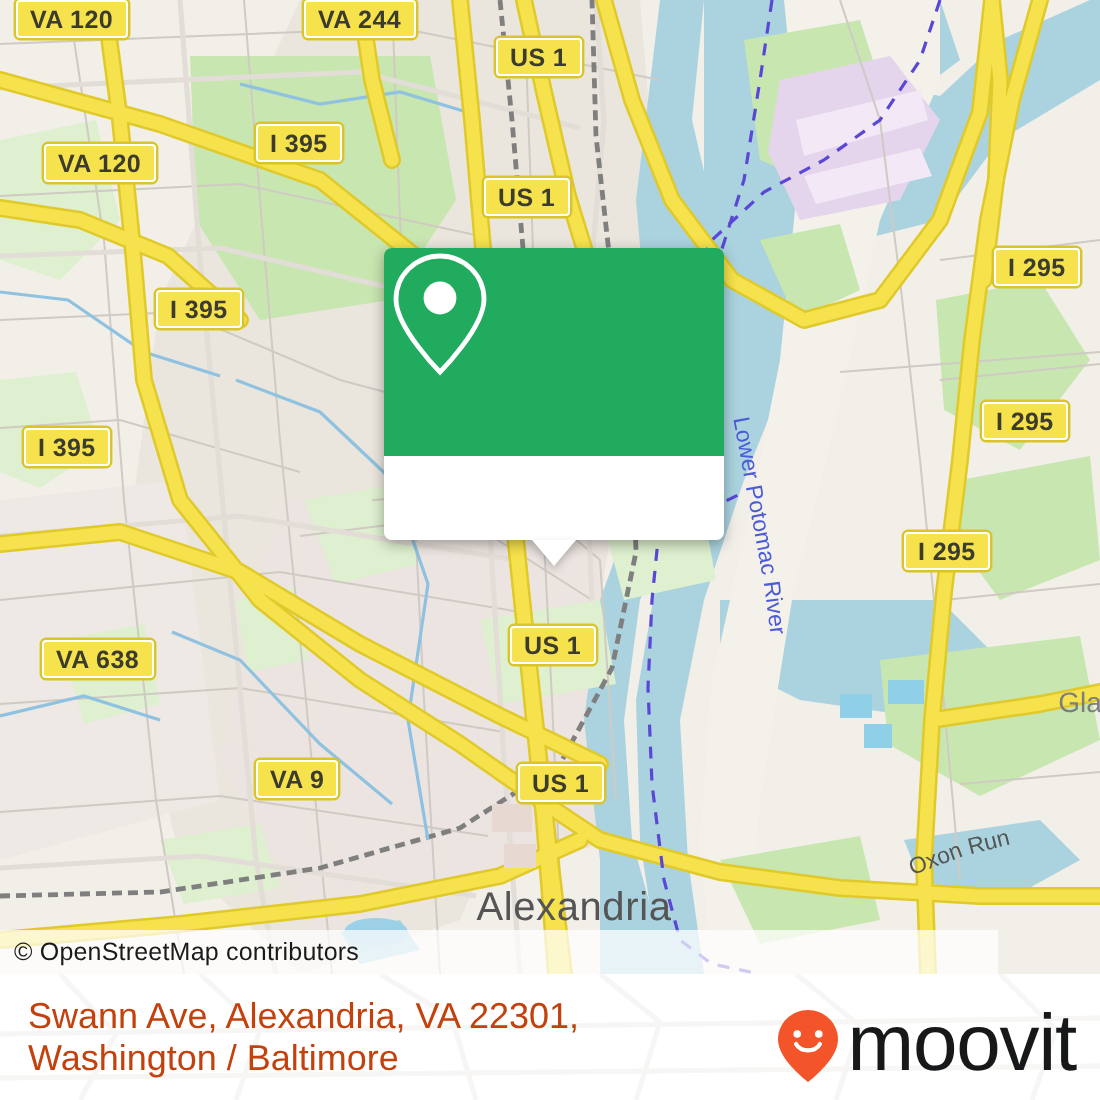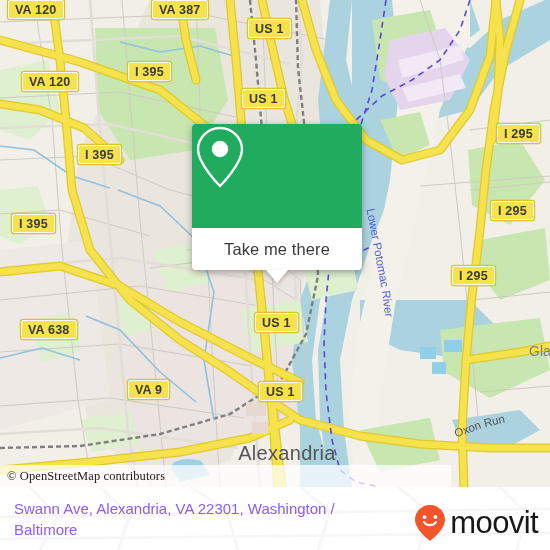--- a/index.html
+++ b/index.html
@@ -9,23 +9,23 @@
     background:#ffffff;
   }
   #app{position:relative;width:550px;height:550px;overflow:hidden;}
 
   
   .map{position:absolute;left:0;top:0;width:550px;height:487px;overflow:hidden;background:#f2efe9;}
   .map svg{position:absolute;left:0;top:0;}
 
   
   .attrib{
-    position:absolute;left:0;bottom:0;width:451px;height:22px;
+    position:absolute;left:0;bottom:0;width:499px;height:22px;
     background:rgba(255,255,255,0.72);
-    display:flex;align-items:center;font-family:Liberation Serif, serif;
+    display:flex;align-items:center;
   }
   .attrib span{
     font-size:12.5px;color:#1a1a1a;padding-left:7px;letter-spacing:.1px;
   }
 
   
   .popup{
     position:absolute;left:192px;top:124px;width:170px;
     border-radius:4px;
     box-shadow:0 2px 7px rgba(0,0,0,.34);
@@ -58,29 +58,29 @@
     position:absolute;left:0;top:487px;width:550px;height:63px;
     background:#ffffff;
     display:flex;align-items:center;
     overflow:hidden;
   }
   .footer-pattern{position:absolute;left:0;top:0;opacity:.5;}
   .footer-addr{
     position:relative;
     padding-left:14px;
     width:370px;
-    font-size:15px;line-height:21px;color:#8b5cf6;
+    font-size:18px;line-height:21px;color:#c2410c;
     z-index:2;
   }
   .brand{
     position:absolute;right:12px;top:50%;margin-top:-15px;
     display:flex;align-items:center;z-index:2;
   }
   .brand-word{
-    font-size:31px;color:#17181a;letter-spacing:-.6px;line-height:31px;
+    font-size:40px;color:#17181a;letter-spacing:-.6px;line-height:31px;
     font-weight:400;
   }
 </style>
 </head>
 <body>
 
 <div id="app">
 
   <div class="map">
 
@@ -246,21 +246,21 @@
         <text font-family="Liberation Sans, sans-serif" font-size="11.5" fill="#555">
           <textPath href="#runpath" startOffset="2%">
             <tspan>Oxon Run</tspan>
           </textPath>
         </text>
       </g>
     </svg>
 
     <div id="shields">
         <div style="position:absolute;background:#f6e24c;border:1.6px solid #ffffff;box-shadow:0 0 0 1.2px #d9c42a;border-radius:2px;padding:1.5px 6px;font-size:12.5px;font-weight:700;color:#3b3b2e;font-family:&quot;Liberation Sans&quot;,sans-serif;white-space:nowrap;letter-spacing:.2px;line-height:14px;left:8px;top:0px;">VA 120</div>
-        <div style="position:absolute;background:#f6e24c;border:1.6px solid #ffffff;box-shadow:0 0 0 1.2px #d9c42a;border-radius:2px;padding:1.5px 6px;font-size:12.5px;font-weight:700;color:#3b3b2e;font-family:&quot;Liberation Sans&quot;,sans-serif;white-space:nowrap;letter-spacing:.2px;line-height:14px;left:152px;top:0px;">VA 387</div>
+        <div style="position:absolute;background:#f6e24c;border:1.6px solid #ffffff;box-shadow:0 0 0 1.2px #d9c42a;border-radius:2px;padding:1.5px 6px;font-size:12.5px;font-weight:700;color:#3b3b2e;font-family:&quot;Liberation Sans&quot;,sans-serif;white-space:nowrap;letter-spacing:.2px;line-height:14px;left:152px;top:0px;">VA 244</div>
         <div style="position:absolute;background:#f6e24c;border:1.6px solid #ffffff;box-shadow:0 0 0 1.2px #d9c42a;border-radius:2px;padding:1.5px 6px;font-size:12.5px;font-weight:700;color:#3b3b2e;font-family:&quot;Liberation Sans&quot;,sans-serif;white-space:nowrap;letter-spacing:.2px;line-height:14px;left:248px;top:19px;">US 1</div>
         <div style="position:absolute;background:#f6e24c;border:1.6px solid #ffffff;box-shadow:0 0 0 1.2px #d9c42a;border-radius:2px;padding:1.5px 6px;font-size:12.5px;font-weight:700;color:#3b3b2e;font-family:&quot;Liberation Sans&quot;,sans-serif;white-space:nowrap;letter-spacing:.2px;line-height:14px;left:22px;top:72px;">VA 120</div>
         <div style="position:absolute;background:#f6e24c;border:1.6px solid #ffffff;box-shadow:0 0 0 1.2px #d9c42a;border-radius:2px;padding:1.5px 6px;font-size:12.5px;font-weight:700;color:#3b3b2e;font-family:&quot;Liberation Sans&quot;,sans-serif;white-space:nowrap;letter-spacing:.2px;line-height:14px;left:128px;top:62px;">I 395</div>
         <div style="position:absolute;background:#f6e24c;border:1.6px solid #ffffff;box-shadow:0 0 0 1.2px #d9c42a;border-radius:2px;padding:1.5px 6px;font-size:12.5px;font-weight:700;color:#3b3b2e;font-family:&quot;Liberation Sans&quot;,sans-serif;white-space:nowrap;letter-spacing:.2px;line-height:14px;left:242px;top:89px;">US 1</div>
         <div style="position:absolute;background:#f6e24c;border:1.6px solid #ffffff;box-shadow:0 0 0 1.2px #d9c42a;border-radius:2px;padding:1.5px 6px;font-size:12.5px;font-weight:700;color:#3b3b2e;font-family:&quot;Liberation Sans&quot;,sans-serif;white-space:nowrap;letter-spacing:.2px;line-height:14px;left:78px;top:145px;">I 395</div>
         <div style="position:absolute;background:#f6e24c;border:1.6px solid #ffffff;box-shadow:0 0 0 1.2px #d9c42a;border-radius:2px;padding:1.5px 6px;font-size:12.5px;font-weight:700;color:#3b3b2e;font-family:&quot;Liberation Sans&quot;,sans-serif;white-space:nowrap;letter-spacing:.2px;line-height:14px;left:497px;top:124px;">I 295</div>
         <div style="position:absolute;background:#f6e24c;border:1.6px solid #ffffff;box-shadow:0 0 0 1.2px #d9c42a;border-radius:2px;padding:1.5px 6px;font-size:12.5px;font-weight:700;color:#3b3b2e;font-family:&quot;Liberation Sans&quot;,sans-serif;white-space:nowrap;letter-spacing:.2px;line-height:14px;left:12px;top:214px;">I 395</div>
         <div style="position:absolute;background:#f6e24c;border:1.6px solid #ffffff;box-shadow:0 0 0 1.2px #d9c42a;border-radius:2px;padding:1.5px 6px;font-size:12.5px;font-weight:700;color:#3b3b2e;font-family:&quot;Liberation Sans&quot;,sans-serif;white-space:nowrap;letter-spacing:.2px;line-height:14px;left:491px;top:201px;">I 295</div>
         <div style="position:absolute;background:#f6e24c;border:1.6px solid #ffffff;box-shadow:0 0 0 1.2px #d9c42a;border-radius:2px;padding:1.5px 6px;font-size:12.5px;font-weight:700;color:#3b3b2e;font-family:&quot;Liberation Sans&quot;,sans-serif;white-space:nowrap;letter-spacing:.2px;line-height:14px;left:452px;top:266px;">I 295</div>
         <div style="position:absolute;background:#f6e24c;border:1.6px solid #ffffff;box-shadow:0 0 0 1.2px #d9c42a;border-radius:2px;padding:1.5px 6px;font-size:12.5px;font-weight:700;color:#3b3b2e;font-family:&quot;Liberation Sans&quot;,sans-serif;white-space:nowrap;letter-spacing:.2px;line-height:14px;left:255px;top:313px;">US 1</div>
@@ -270,21 +270,20 @@
       </div>
 
     <div class="popup">
       <div class="popup-top">
         <svg width="56" height="66" viewBox="0 0 56 66">
           <path d="M28 4 C15.8 4 6 13.6 6 25.6 C6 40 28 62 28 62 C28 62 50 40 50 25.6 C50 13.6 40.2 4 28 4 Z" fill="none" stroke="#ffffff" stroke-width="2.4"></path>
           <circle cx="28" cy="25" r="8.2" fill="#ffffff"></circle>
         </svg>
       </div>
       <div class="popup-bottom">
-        <span class="label">Take me there</span>
         <div class="popup-tip"></div>
       </div>
     </div>
 
     <div class="attrib">
       <span>© OpenStreetMap contributors</span>
     </div>
   </div>
 
   <div class="footer">

